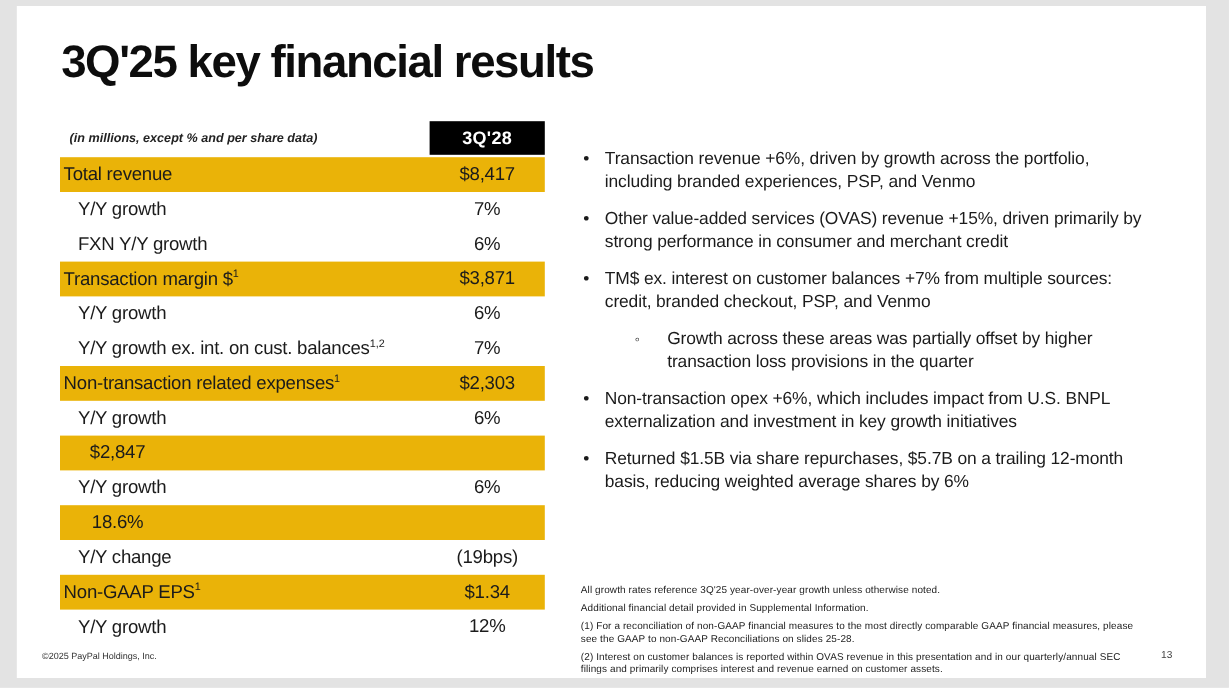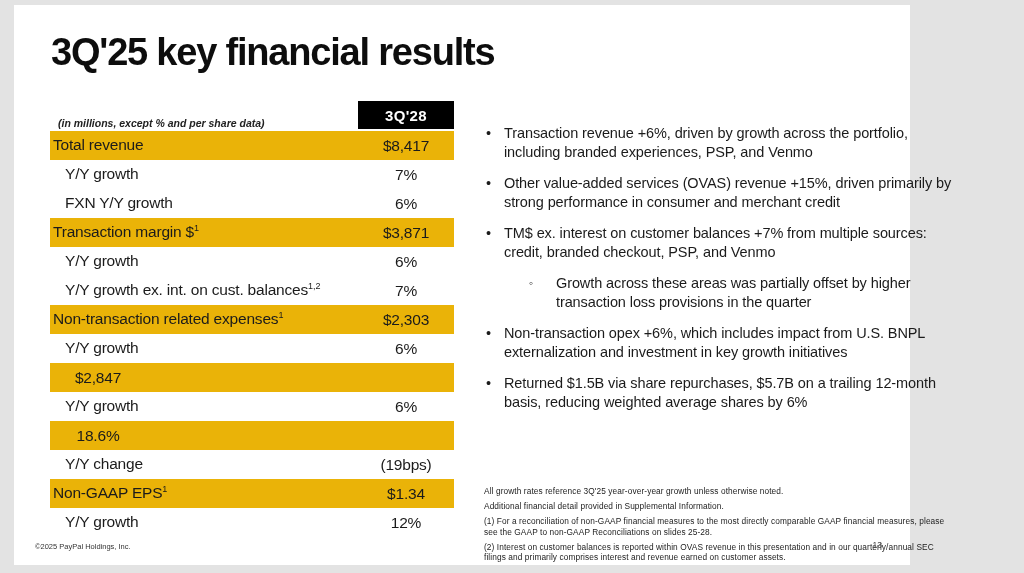--- a/index.html
+++ b/index.html
@@ -6,40 +6,40 @@
   html, body {
     width: 1024px; height: 573px;
     background: #e3e3e3;
     font-family: "Liberation Sans", sans-serif;
     color: #1b1b1b;
     overflow: hidden;
   }
   .slide {
     position: absolute;
     left: 14px; top: 5px;
-    width: 896px; height: 560px;
+    width: 991px; height: 560px;
     background: #ffffff;
   }
   .slide-title {
     position: absolute;
     left: 37px; top: 26px;
     font-size: 38px;
     font-weight: bold;
     letter-spacing: -1.2px;
     color: #0d0d0d;
   }
   
   .fin-table {
     position: absolute;
     left: 36px; top: 96px;
     width: 404px;
   }
   .fin-header {
     display: flex;
-    align-items: flex-end;
+    align-items: center;
     height: 28px;
     margin-bottom: 2px;
   }
   .table-caption {
     flex: 1;
     font-size: 10.5px;
     font-style: italic;
     font-weight: bold;
     color: #222222;
     padding-left: 8px;

